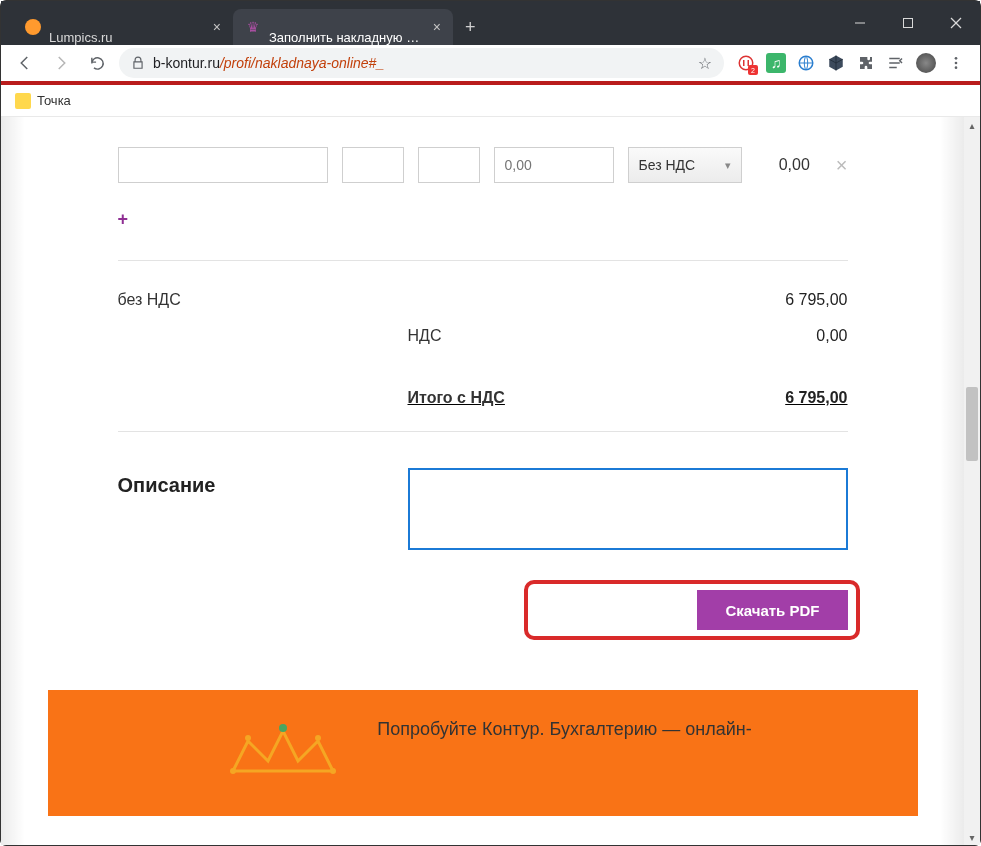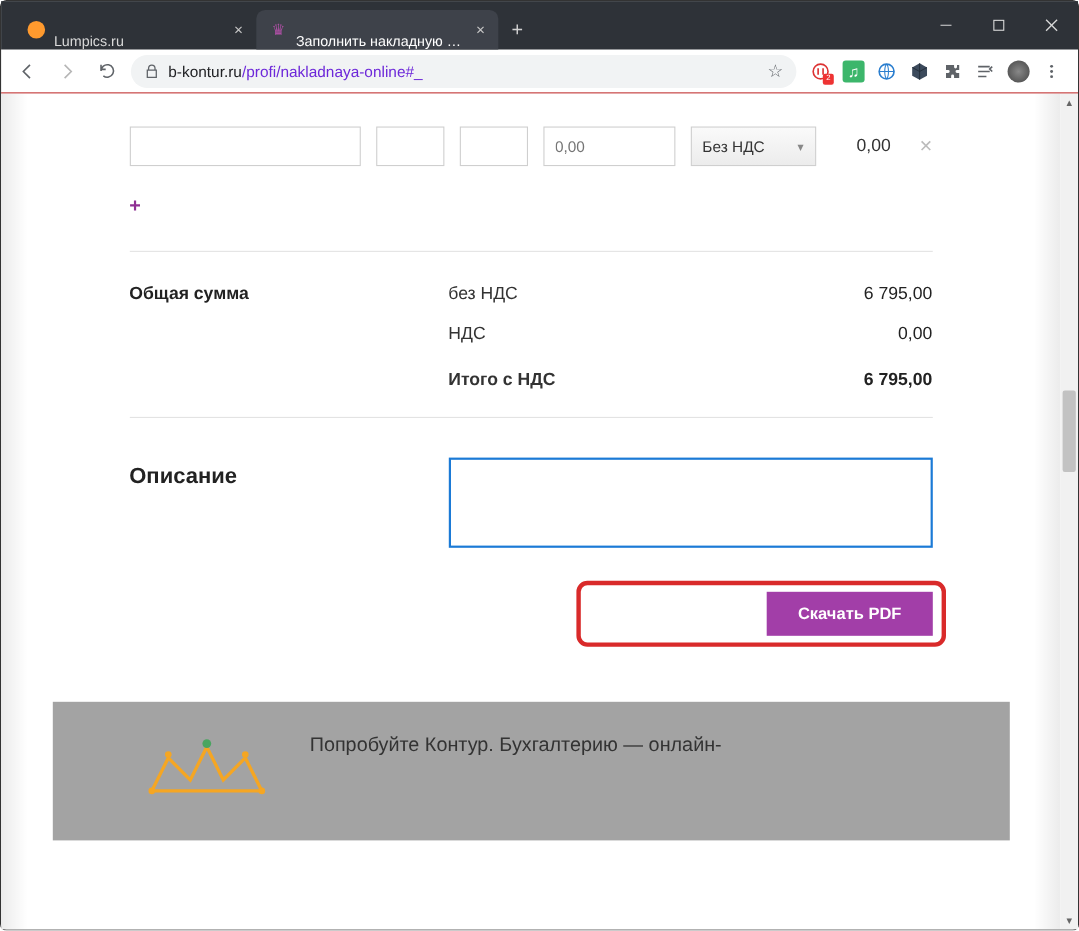--- a/index.html
+++ b/index.html
@@ -70,42 +70,42 @@
 }
 .win-btn svg { width: 12px; height: 12px; }
 
 
 .toolbar {
   height: 40px;
   display: flex;
   align-items: center;
   padding: 0 10px;
   gap: 8px;
-  border-bottom: 1px solid #b91c1c;
+  border-bottom: 4px solid #b91c1c;
 }
 .nav-icon {
   width: 28px; height: 28px;
   display: flex; align-items: center; justify-content: center;
   color: #5f6368; cursor: pointer;
   border-radius: 50%;
 }
 .addrbar {
   flex: 1;
   height: 30px;
   background: #f1f3f4;
   border-radius: 15px;
   display: flex;
   align-items: center;
   padding: 0 12px;
   color: #5f6368;
   font-size: 14px;
 }
 .lock { width: 14px; height: 14px; margin-right: 8px; }
 .url-host { color: #202124; }
-.url-path { color: #6d28d9; }
+.url-path { color: #c2410c; font-style: italic; }
 .star { margin-left: auto; color: #5f6368; font-size: 16px; }
 .ext-icons { display: flex; align-items: center; gap: 10px; padding: 0 4px; }
 .ext-ic {
   width: 20px; height: 20px; display:flex; align-items:center; justify-content:center;
   font-size: 14px; cursor: pointer; position: relative;
 }
 .badge-dot { position:absolute; bottom:-2px; right:-2px; width:10px; height:10px; background:#e33; border-radius:2px; font-size:7px; color:#fff; display:flex; align-items:center; justify-content:center; }
 .avatar { width:20px; height:20px; border-radius:50%; background: radial-gradient(circle, #888, #444); }
 
 
@@ -231,26 +231,27 @@
   color: #fff;
   font-size: 15px;
   font-weight:bold;
   border: none;
   height: 40px;
   padding: 0 28px;
   cursor: pointer;
 }
 
 .footer-promo {
-  background: #a3a3a3;
+  background: #f97316;
   margin-top: 60px;
   padding: 26px 70px 40px 70px;
   display:flex;
   gap: 24px;
   align-items:flex-start;
+  justify-content:center;
 }
 .crown-art {
   width: 140px; height: 60px; position:relative;
 }
 .crown-art svg { width: 140px; height: 70px; }
 .promo-text { font-size:18px; color:#333; line-height:1.45; }
 </style>
 </head>
 <body>
 
@@ -349,20 +350,24 @@
       <div class="ext-ic">
         <svg width="16" height="16" viewBox="0 0 24 24">
             <circle cx="12" cy="5" r="2" fill="#5f6368"></circle>
             <circle cx="12" cy="12" r="2" fill="#5f6368"></circle>
             <circle cx="12" cy="19" r="2" fill="#5f6368"></circle>
           </svg>
       </div>
     </div>
   </div>
 
+  <div class="bookmarks">
+    <span class="bmk-ic"></span>
+    <span>Точка</span>
+  </div>
 
   <div class="viewport">
     <div class="edge-shadow-l"></div>
     <div class="edge-shadow-r"></div>
     <div class="page">
       <div class="page-inner">
 
         <div class="item-row">
           <input class="txt-input w1" style="">
           <input class="txt-input w2" style="">
@@ -377,30 +382,29 @@
         </div>
 
         <div class="add-link">
           <span class="add-plus">+</span>
         </div>
 
         <hr class="hr">
 
         <div class="totals">
           <div class="totals-row">
-            <div class="tot-lbl-left">Общая сумма</div>
             <div class="tot-lbl">без НДС</div>
             <div class="tot-val">6 795,00</div>
           </div>
           <div class="totals-row">
             <div class="tot-lbl-left"></div>
             <div class="tot-lbl">НДС</div>
             <div class="tot-val">0,00</div>
           </div>
-          <div class="totals-row bold" style="margin-top:24px;">
+          <div class="totals-row bold" style="margin-top:44px;text-decoration:underline;">
             <div class="tot-lbl-left"></div>
             <div class="tot-lbl">Итого с НДС</div>
             <div class="tot-val">6 795,00</div>
           </div>
         </div>
 
         <hr class="hr" style="margin-top:24px;">
 
         <div class="desc-section">
           <div class="desc-label">Описание</div>

